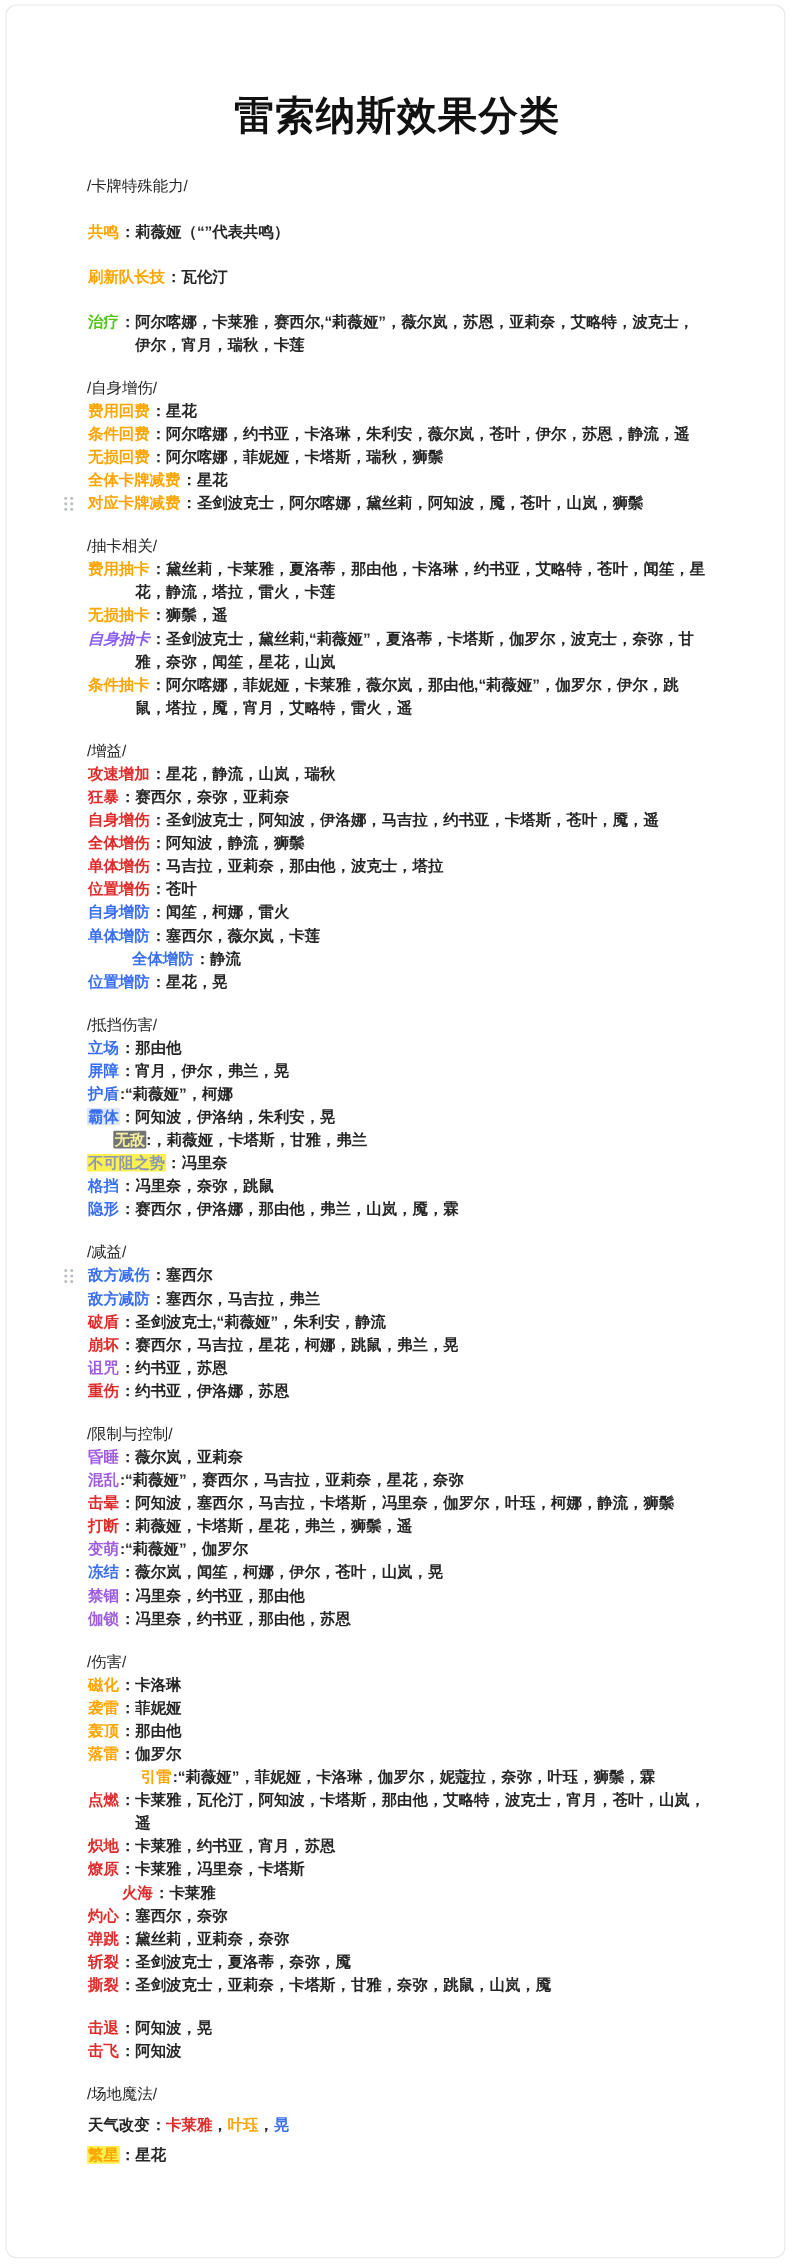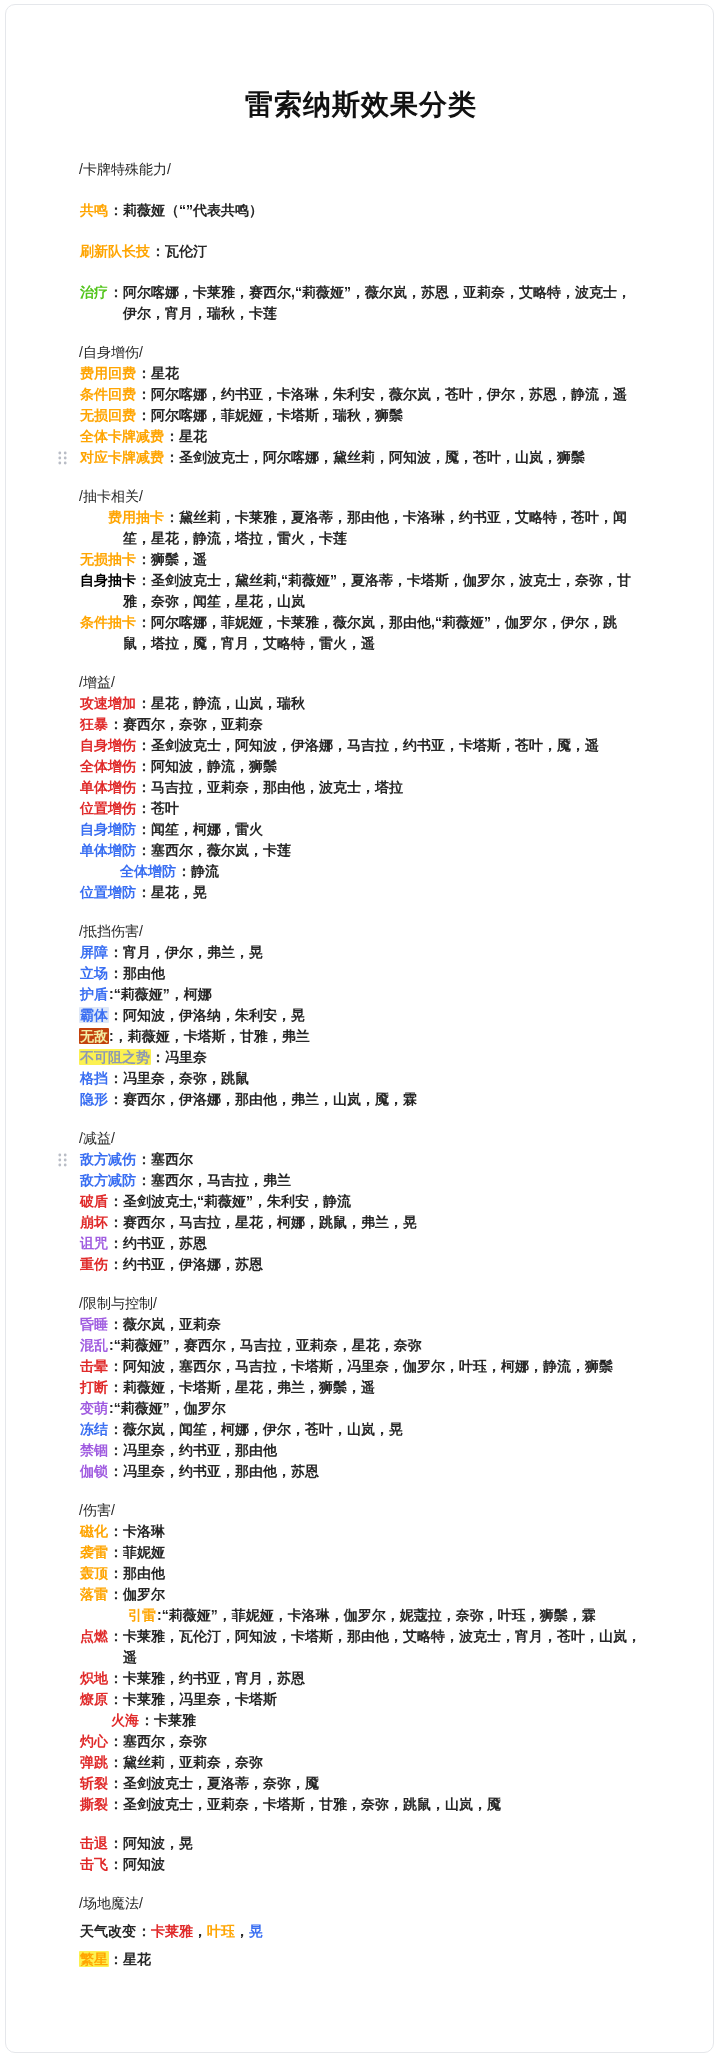--- a/index.html
+++ b/index.html
@@ -3,21 +3,21 @@
 <meta charset="utf-8">
 <style>
   html,body{margin:0;padding:0;background:#ffffff;}
   body{font-family:"Liberation Sans","DejaVu Sans",sans-serif;width:720px;height:2061px;position:relative;overflow:hidden;}
   .card{
     position:absolute;left:5px;top:4px;width:709px;height:2049px;
     background:#ffffff;border:1px solid #e5e7eb;border-radius:10px;
     box-sizing:border-box;padding:80px 70px 0 73px;
   }
   .title{
-    margin:0 0 34px 0;font-size:28px;line-height:40px;font-weight:800;
+    margin:0 0 34px 0;font-size:36px;line-height:40px;font-weight:800;
     text-align:center;color:#111111;letter-spacing:1px;
   }
   .section{margin-top:18px;}
   .section:first-of-type{margin-top:0;}
   .sec-header{font-size:14px;line-height:21px;font-weight:400;color:#262626;}
   .row{
     position:relative;font-size:14px;line-height:21px;font-weight:700;
     color:#262626;padding-left:44px;text-indent:-44px;
   }
   .row.airy{margin-top:20px;}
@@ -53,45 +53,45 @@
                 <circle cx="8.2" cy="3" r="1.4"></circle>
                 <circle cx="2.8" cy="8" r="1.4"></circle>
                 <circle cx="8.2" cy="8" r="1.4"></circle>
                 <circle cx="2.8" cy="13" r="1.4"></circle>
                 <circle cx="8.2" cy="13" r="1.4"></circle>
               </g>
             </svg></span><span class="label" style="color: rgb(255, 165, 2);">对应卡牌减费</span><span class="names">：圣剑波克士，阿尔喀娜，黛丝莉，阿知波，魇，苍叶，山岚，狮鬃</span></div>
       </div>
       <div class="section">
         <div class="sec-header">/抽卡相关/</div>
-        <div class="row"><span class="label" style="color: rgb(255, 165, 2); margin-left: 28px;">费用抽卡</span><span class="names">：黛丝莉，卡莱雅，夏洛蒂，那由他，卡洛琳，约书亚，艾略特，苍叶，闻笙，星花，静流，塔拉，雷火，卡莲</span></div>
+        <div class="row"><span class="label" style="color: rgb(255, 165, 2);">费用抽卡</span><span class="names">：黛丝莉，卡莱雅，夏洛蒂，那由他，卡洛琳，约书亚，艾略特，苍叶，闻笙，星花，静流，塔拉，雷火，卡莲</span></div>
         <div class="row"><span class="label" style="color: rgb(255, 165, 2);">无损抽卡</span><span class="names">：狮鬃，遥</span></div>
-        <div class="row"><span class="label" style="color: #000000;">自身抽卡</span><span class="names">：圣剑波克士，黛丝莉,“莉薇娅”，夏洛蒂，卡塔斯，伽罗尔，波克士，奈弥，甘雅，奈弥，闻笙，星花，山岚</span></div>
+        <div class="row"><span class="label" style="color: #8b5cf6; font-style: italic;">自身抽卡</span><span class="names">：圣剑波克士，黛丝莉,“莉薇娅”，夏洛蒂，卡塔斯，伽罗尔，波克士，奈弥，甘雅，奈弥，闻笙，星花，山岚</span></div>
         <div class="row"><span class="label" style="color: rgb(255, 165, 2);">条件抽卡</span><span class="names">：阿尔喀娜，菲妮娅，卡莱雅，薇尔岚，那由他,“莉薇娅”，伽罗尔，伊尔，跳鼠，塔拉，魇，宵月，艾略特，雷火，遥</span></div>
       </div>
       <div class="section">
         <div class="sec-header">/增益/</div>
         <div class="row"><span class="label" style="color: rgb(224, 43, 43);">攻速增加</span><span class="names">：星花，静流，山岚，瑞秋</span></div>
         <div class="row"><span class="label" style="color: rgb(224, 43, 43);">狂暴</span><span class="names">：赛西尔，奈弥，亚莉奈</span></div>
         <div class="row"><span class="label" style="color: rgb(224, 43, 43);">自身增伤</span><span class="names">：圣剑波克士，阿知波，伊洛娜，马吉拉，约书亚，卡塔斯，苍叶，魇，遥</span></div>
         <div class="row"><span class="label" style="color: rgb(224, 43, 43);">全体增伤</span><span class="names">：阿知波，静流，狮鬃</span></div>
         <div class="row"><span class="label" style="color: rgb(224, 43, 43);">单体增伤</span><span class="names">：马吉拉，亚莉奈，那由他，波克士，塔拉</span></div>
         <div class="row"><span class="label" style="color: rgb(224, 43, 43);">位置增伤</span><span class="names">：苍叶</span></div>
         <div class="row"><span class="label" style="color: rgb(58, 111, 242);">自身增防</span><span class="names">：闻笙，柯娜，雷火</span></div>
         <div class="row"><span class="label" style="color: rgb(58, 111, 242);">单体增防</span><span class="names">：塞西尔，薇尔岚，卡莲</span></div>
         <div class="row"><span class="label" style="color: rgb(58, 111, 242); margin-left: 40px;">全体增防</span><span class="names">：静流</span></div>
         <div class="row"><span class="label" style="color: rgb(58, 111, 242);">位置增防</span><span class="names">：星花，晃</span></div>
       </div>
       <div class="section">
         <div class="sec-header">/抵挡伤害/</div>
+        <div class="row"><span class="label" style="color: rgb(58, 111, 242);">立场</span><span class="names">：那由他</span></div>
         <div class="row"><span class="label" style="color: rgb(58, 111, 242);">屏障</span><span class="names">：宵月，伊尔，弗兰，晃</span></div>
-        <div class="row"><span class="label" style="color: rgb(58, 111, 242);">立场</span><span class="names">：那由他</span></div>
         <div class="row"><span class="label" style="color: rgb(58, 111, 242);">护盾</span><span class="names">:“莉薇娅”，柯娜</span></div>
         <div class="row"><span class="label" style="color: rgb(58, 111, 242); background-color: rgb(223, 232, 247);">霸体</span><span class="names">：阿知波，伊洛纳，朱利安，晃</span></div>
-        <div class="row"><span class="label" style="color: rgb(243, 237, 162); background-color: #c2410c;">无敌</span><span class="names">:，莉薇娅，卡塔斯，甘雅，弗兰</span></div>
+        <div class="row"><span class="label" style="color: rgb(243, 237, 162); background-color: #737373; margin-left: 24px;">无敌</span><span class="names">:，莉薇娅，卡塔斯，甘雅，弗兰</span></div>
         <div class="row"><span class="label" style="color: rgb(141, 153, 180); background-color: rgb(252, 241, 81);">不可阻之势</span><span class="names">：冯里奈</span></div>
         <div class="row"><span class="label" style="color: rgb(58, 111, 242);">格挡</span><span class="names">：冯里奈，奈弥，跳鼠</span></div>
         <div class="row"><span class="label" style="color: rgb(58, 111, 242);">隐形</span><span class="names">：赛西尔，伊洛娜，那由他，弗兰，山岚，魇，霖</span></div>
       </div>
       <div class="section">
         <div class="sec-header">/减益/</div>
         <div class="row"><span class="handle"><svg width="11" height="16" viewBox="0 0 11 16">
               <g fill="#b9bdc6">
                 <circle cx="2.8" cy="3" r="1.4"></circle>
                 <circle cx="8.2" cy="3" r="1.4"></circle>

